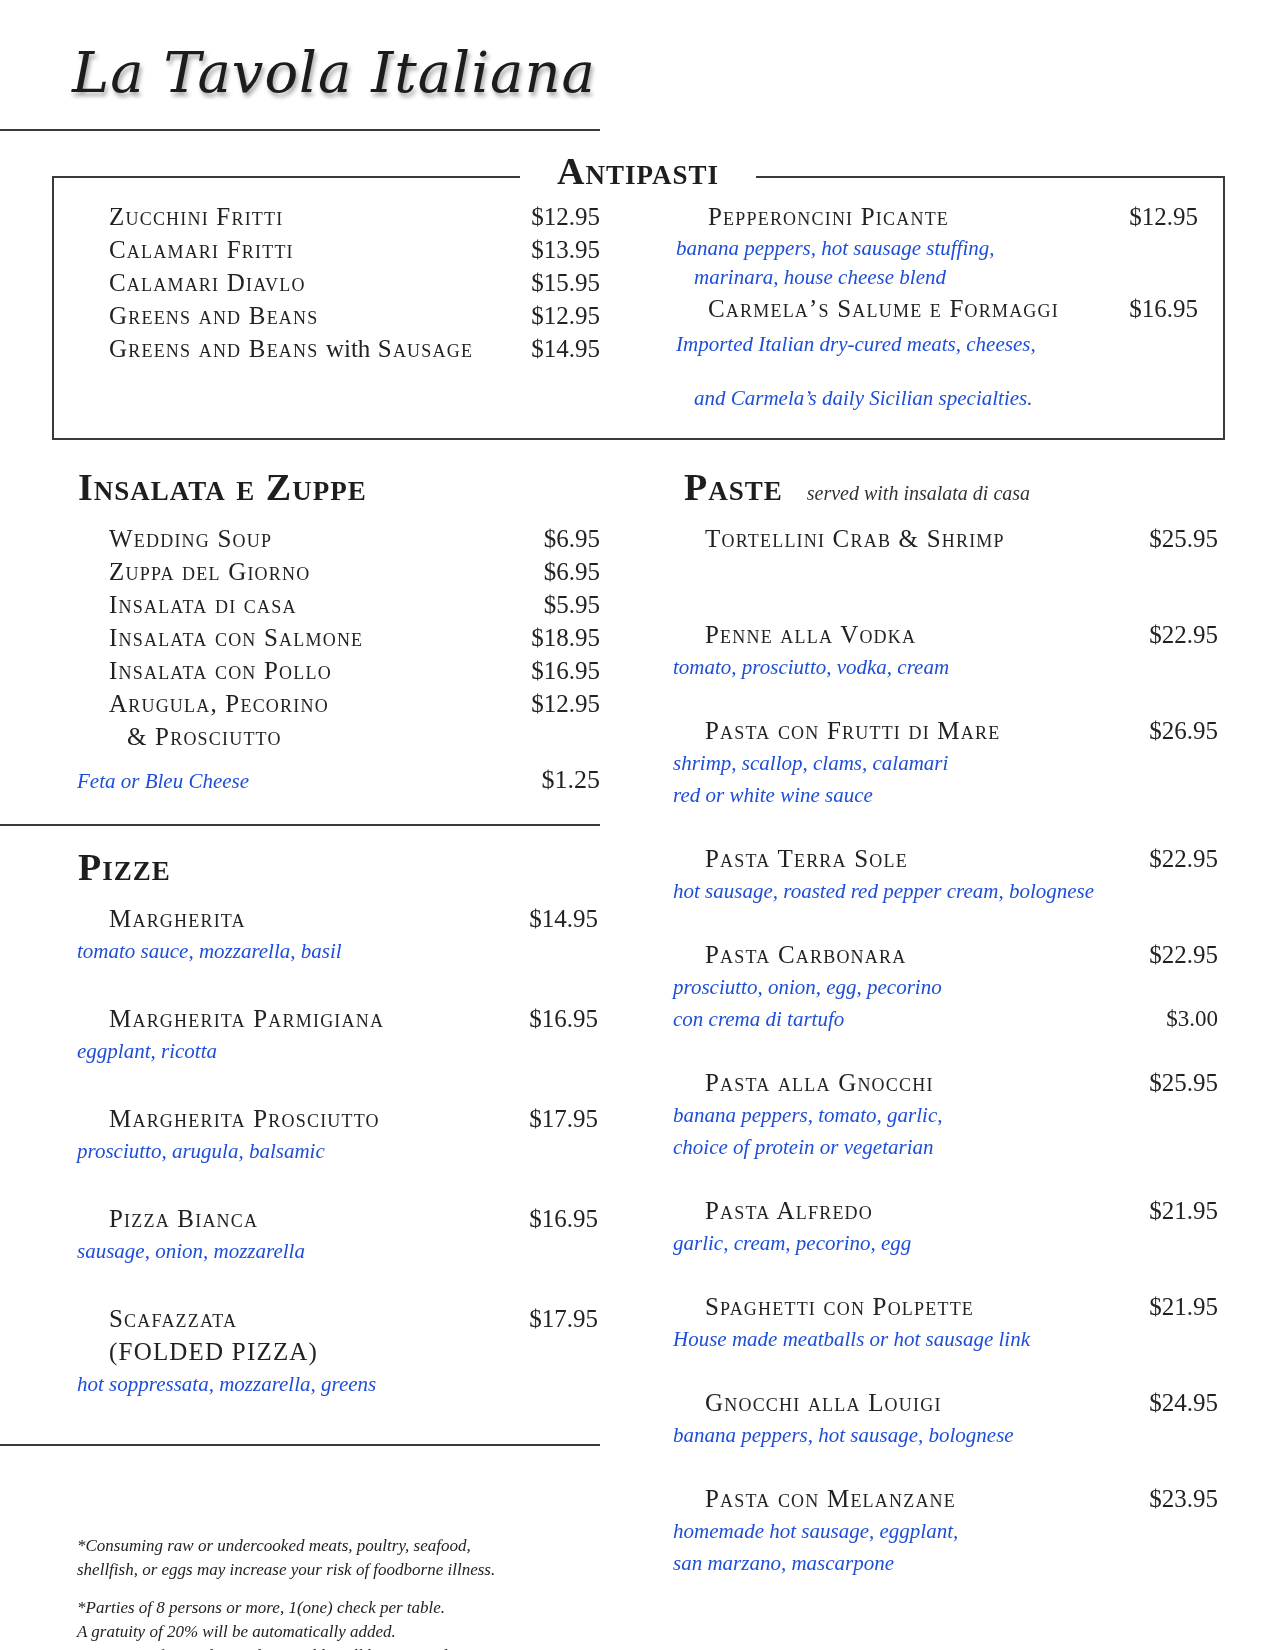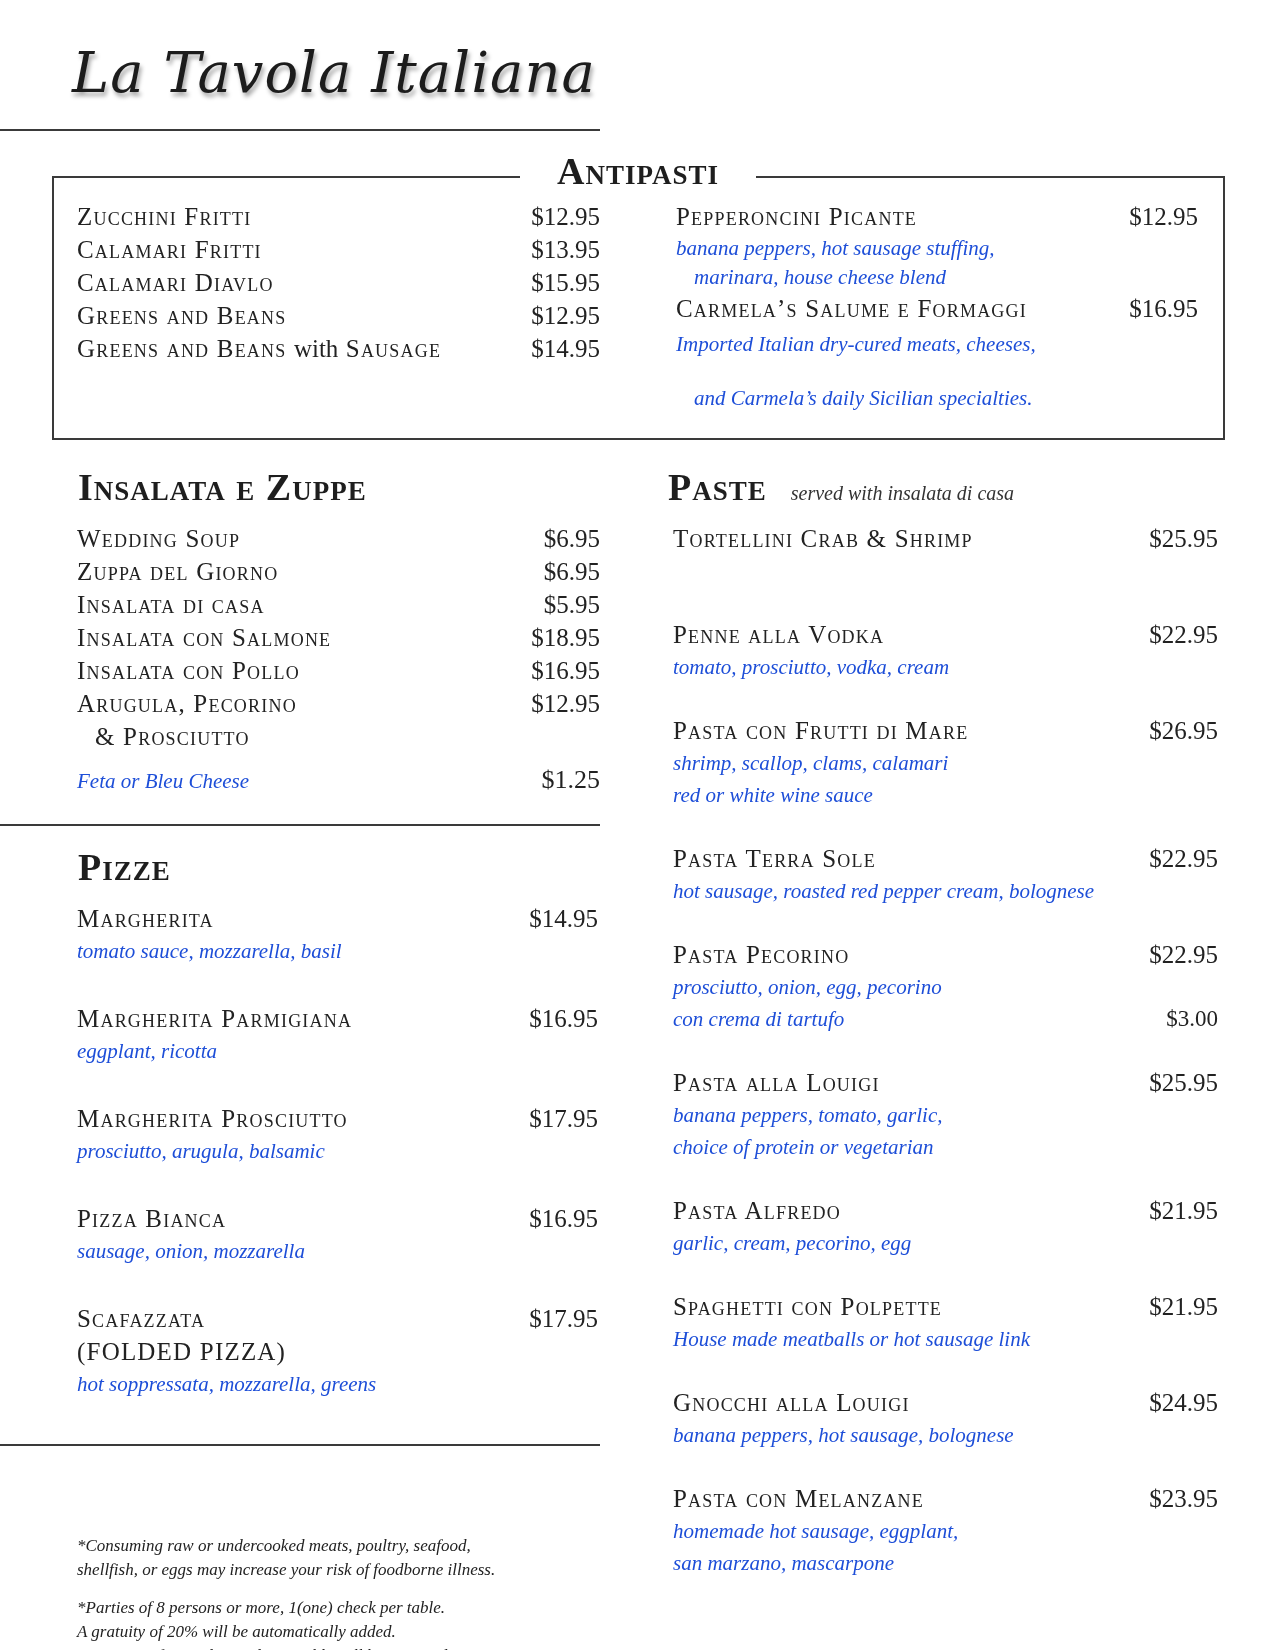--- a/index.html
+++ b/index.html
@@ -16,21 +16,21 @@
   .box-top-left { left: 52px; top: 176px; width: 468px; border-top: 2px solid #3a3a3a; }
   .box-top-right { left: 756px; top: 176px; width: 467px; border-top: 2px solid #3a3a3a; }
   .box-heading { left: 520px; top: 152px; width: 236px; text-align: center; }
 
   .heading { font-variant: small-caps; font-weight: bold; font-size: 38px; color: #1e1e1e;
              letter-spacing: 1px; white-space: nowrap; line-height: 1; }
   .heading .note { font-variant: normal; font-weight: normal; font-style: italic;
                    font-size: 20px; letter-spacing: 0; margin-left: 24px; color: #333; }
 
   .row { display: flex; justify-content: space-between; align-items: baseline; white-space: nowrap; }
-  .name { font-variant: small-caps; font-size: 25px; letter-spacing: 1.2px; color: #222; }
+  .name { font-variant: small-caps; font-size: 25px; letter-spacing: 1.2px; color: #222; margin-left: 32px; }
   .name .with { font-variant: normal; letter-spacing: 0; }
   .price { font-size: 25px; color: #222; }
   .desc { font-style: italic; font-size: 21px; color: #1d4ed8; white-space: nowrap; line-height: 32px; }
   .indent { padding-left: 18px; }
   .line-h { line-height: 33px; }
 
   .rule { height: 0; border-top: 2px solid #3a3a3a; }
   .disclaimer { font-style: italic; font-size: 17px; line-height: 24px; color: #222; white-space: nowrap; }
 </style>
 </head>
@@ -161,21 +161,21 @@
 
 <div class="abs" style="left:77px; top:1534px;">
   <div class="disclaimer">*Consuming raw or undercooked meats, poultry, seafood,</div>
   <div class="disclaimer">shellfish, or eggs may increase your risk of foodborne illness.</div>
   <div style="height:14px;"></div>
   <div class="disclaimer">*Parties of 8 persons or more, 1(one) check per table.</div>
   <div class="disclaimer">A gratuity of 20% will be automatically added.</div>
   <div class="disclaimer">Maximum of 4 Credit Cards per table will be accepted.</div>
 </div>
 
-<div class="abs heading" style="left:668px; top:468px;">
+<div class="abs heading" style="left:684px; top:468px;">
   <span>Paste</span><span class="note">served with insalata di casa</span>
 </div>
 
 <div class="abs" style="left:673px; top:522px; width:545px;">
   <div style="height:96px;">
     <div class="row line-h">
       <span class="name">Tortellini Crab &amp; Shrimp</span>
       <span class="price">$25.95</span>
     </div>
   </div>
@@ -196,32 +196,32 @@
   </div>
   <div style="height:96px;">
     <div class="row line-h">
       <span class="name">Pasta Terra Sole</span>
       <span class="price">$22.95</span>
     </div>
     <div class="desc">hot sausage, roasted red pepper cream, bolognese</div>
   </div>
   <div style="height:128px;">
     <div class="row line-h">
-      <span class="name">Pasta Pecorino</span>
+      <span class="name">Pasta Carbonara</span>
       <span class="price">$22.95</span>
     </div>
     <div class="desc">prosciutto, onion, egg, pecorino</div>
     <div class="row">
       <span class="desc">con crema di tartufo</span>
       <span class="price" style="font-size:23px;">$3.00</span>
     </div>
   </div>
   <div style="height:128px;">
     <div class="row line-h">
-      <span class="name">Pasta alla Louigi</span>
+      <span class="name">Pasta alla Gnocchi</span>
       <span class="price">$25.95</span>
     </div>
     <div class="desc">banana peppers, tomato, garlic,</div>
     <div class="desc">choice of protein or vegetarian</div>
   </div>
   <div style="height:96px;">
     <div class="row line-h">
       <span class="name">Pasta Alfredo</span>
       <span class="price">$21.95</span>
     </div>

